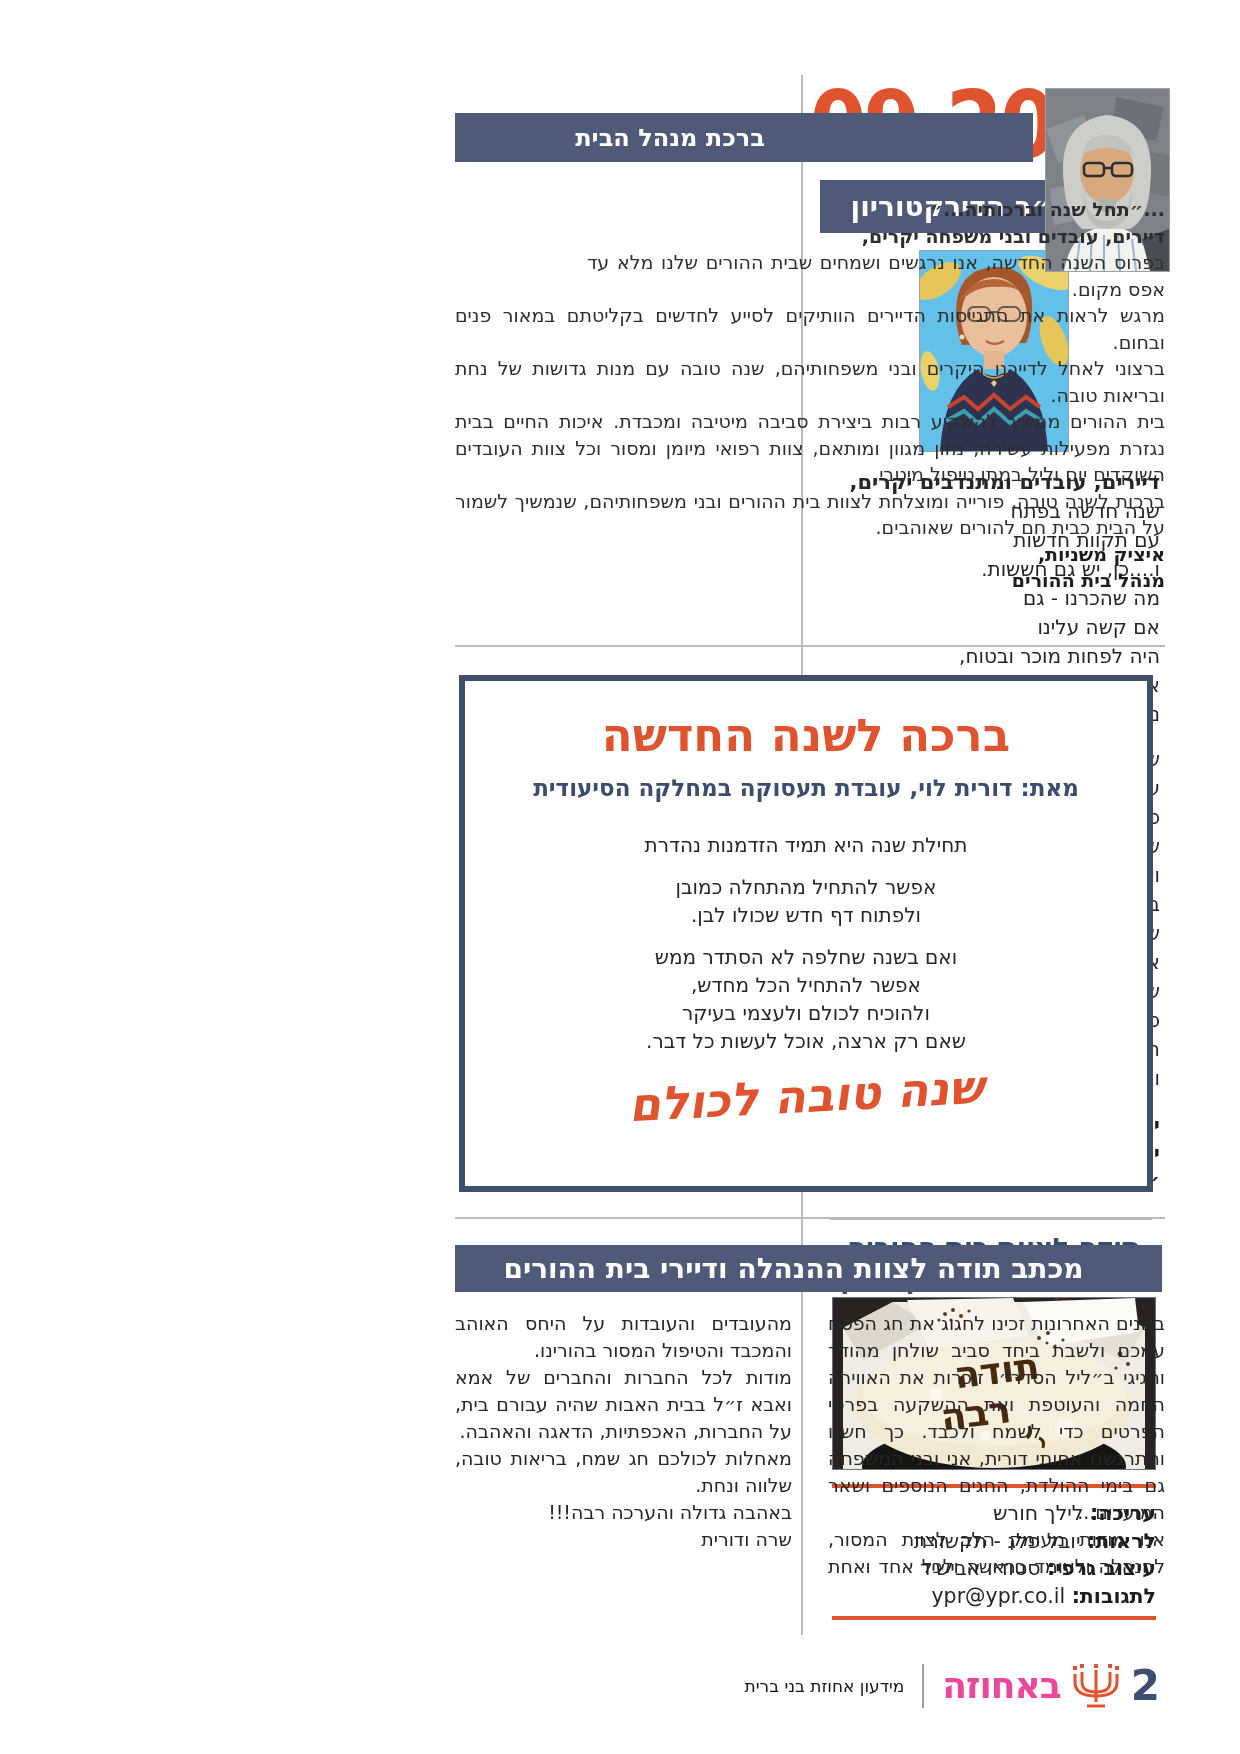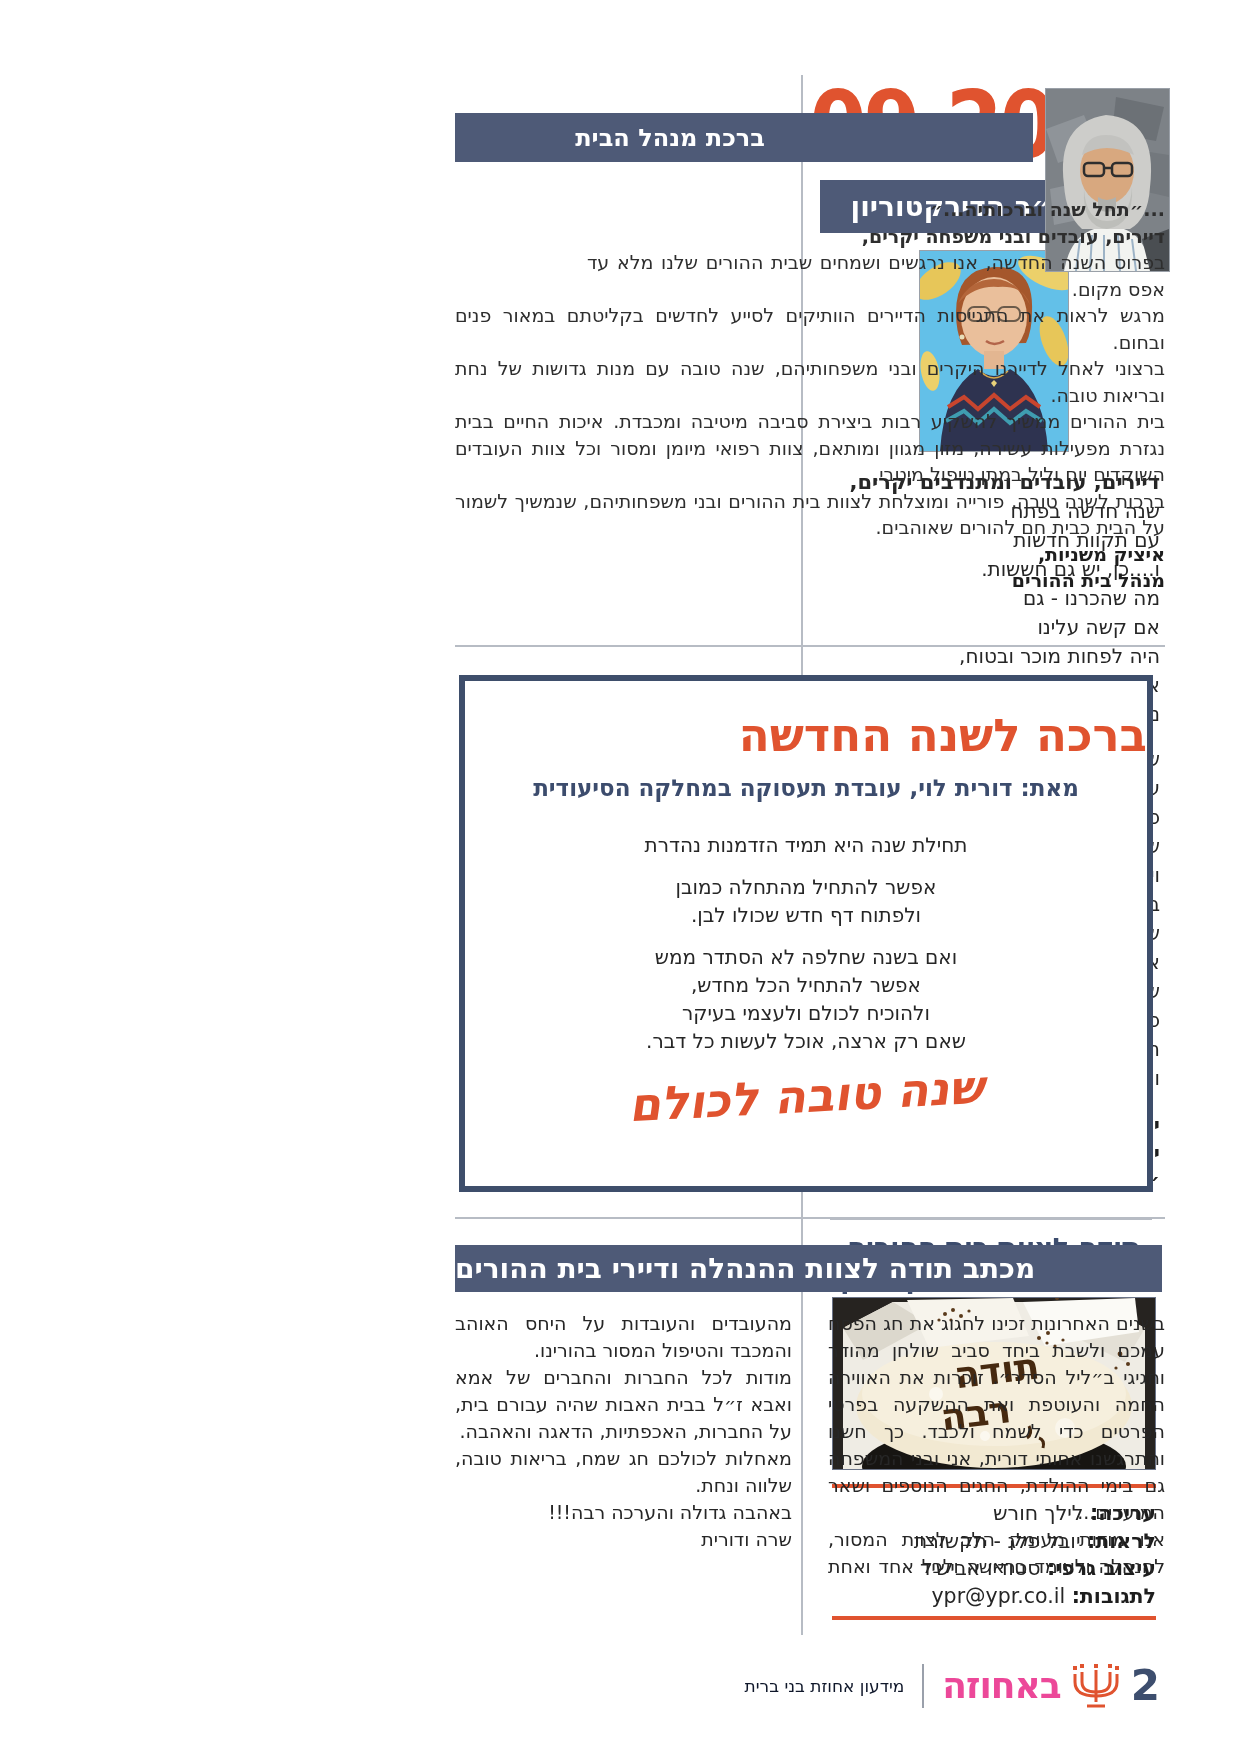--- a/index.html
+++ b/index.html
@@ -43,31 +43,31 @@
   .manager-sig { font-weight:700; color:#1d1d1d; }
 
   .hline { background:#b7bcc4; height:2px; }
   .vline { background:#b7bcc4; width:2px; }
 
   
   .blessing-box {
     right:87px; top:675px; width:694px; height:517px;
     border:6px solid #3E4E6B; background:#fff; text-align:center;
   }
-  .blessing-title { margin-top:30px; font-size:45px; font-weight:800; color:#E0532F; line-height:1.1;text-align:right; }
+  .blessing-title { margin-top:30px; font-size:45px; font-weight:800; color:#E0532F; line-height:1.1; }
   .blessing-byline { margin-top:14px; font-size:23px; font-weight:700; color:#3C4C6D; }
   .blessing-poem { margin-top:30px; font-size:20px; line-height:28px; color:#262626; }
   .blessing-poem .stanza { margin-bottom:14px; }
   .blessing-script {
     margin-top:10px; font-size:46px; font-weight:700; font-style:italic;
     color:#E0532F; transform:rotate(-3deg);
   }
 
   
-  .thanks-bar { right:78px; top:1245px; width:707px; height:47px; font-size:28px; justify-content:flex-end; padding-right:30px; }
+  .thanks-bar { right:78px; top:1245px; width:707px; height:47px; font-size:28px; justify-content:center; padding-right:30px; }
   .thanks-letter {
     right:75px; top:1310px; width:710px; font-size:19px; line-height:27px;
     column-count:2; column-gap:36px; text-align:justify; color:#262626;
   }
 
   
   .note-title { right:84px; top:1232px; width:324px; left:auto; text-align:center;
     font-size:27px; line-height:31px; font-weight:700; color:#3C4C6D; }
   .cake-photo { width:324px; height:173px; border:1px solid #6a7387; }
   .orange-rule { background:#E0532F; height:4px; width:324px; }

